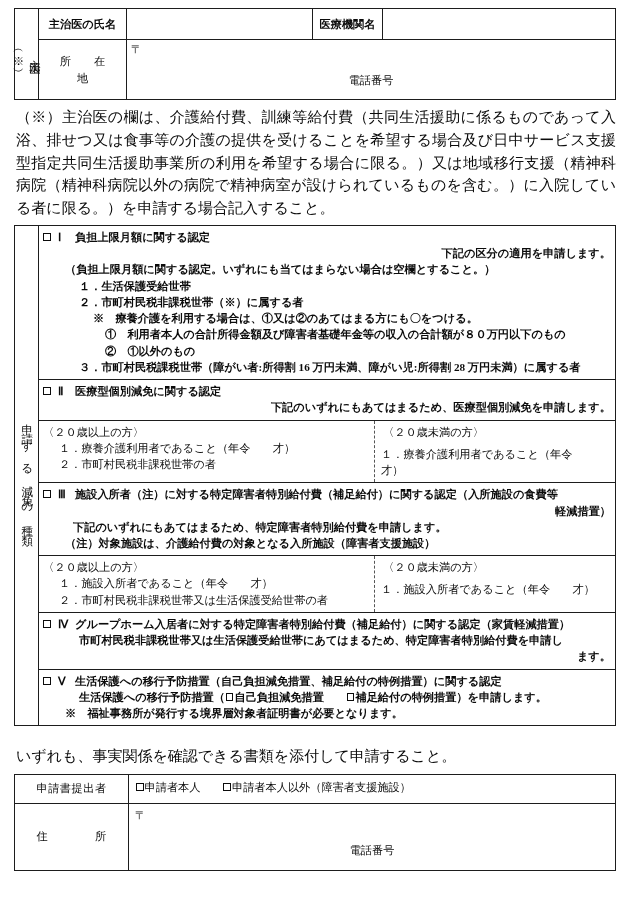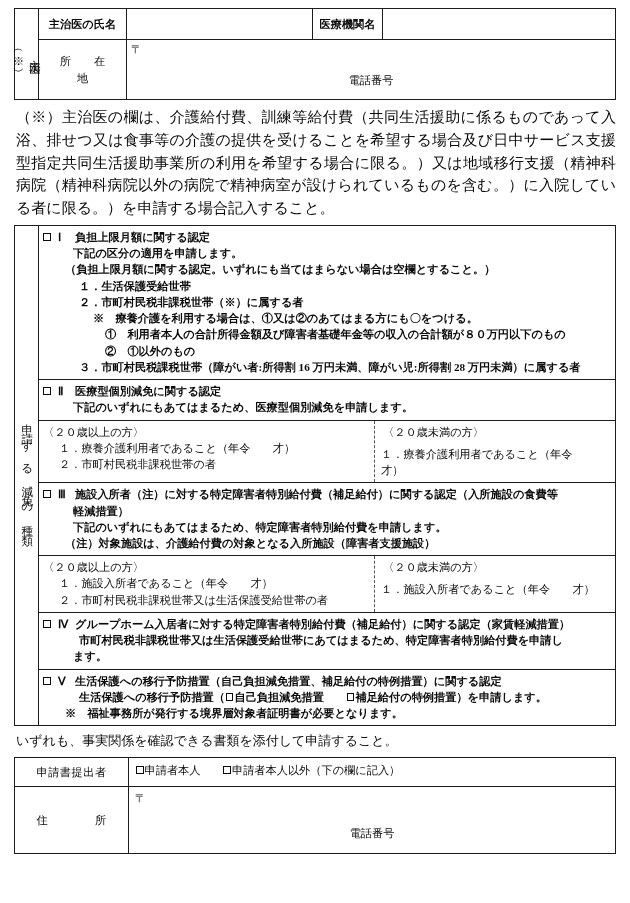--- a/index.html
+++ b/index.html
@@ -124,21 +124,21 @@
     width: 7.5px;
     height: 7.5px;
     border-width: 1px;
   }
   .rn {
     display: inline-block;
     min-width: 17px;
     font-family: "Liberation Serif", serif;
   }
   .l1 { display: block; }
-  .l2 { display: block; padding-left: 30px; }
+  .l2 { display: block; padding-left: 30px; text-align: right; }
   .l3 { display: block; padding-left: 22px; }
   .l4 { display: block; padding-left: 36px; }
   .l5 { display: block; padding-left: 50px; }
   .l6 { display: block; padding-left: 62px; }
   .hang {
     display: block;
     padding-left: 36px;
     text-indent: -0px;
   }
   .dashed-top { border-top: 1px dashed #555 !important; }
@@ -153,22 +153,22 @@
     flex: 1 1 auto;
     padding: 3px 4px 4px 6px;
     box-sizing: border-box;
   }
   .split-right .r1 { display: block; padding-left: 2px; }
   .split-right .r2 { display: block; padding-left: 0px; margin-top: 6px; }
   .sub1 { display: block; padding-left: 16px; }
 
   
   .mid-note {
-    margin: 6px 0 6px 2px;
-    font-size: 13px;
+    margin: 20px 0 6px 2px;
+    font-size: 15px;
   }
 
   
   .applicant-table td { padding: 4px 6px; margin-top: 27px; }
   .app-label {
     text-align: center;
     vertical-align: middle;
     letter-spacing: 0.5px;
   }
   .gap-m { display: inline-block; width: 22px; }
@@ -329,21 +329,21 @@
     <colgroup>
       <col style="width:114px">
       <col style="width:222px">
       <col style="width:102px">
       <col>
     </colgroup>
     <tbody>
         <tr>
       <td class="app-label" style="height:20px">申請書提出者</td>
       <td colspan="3">
-        <span class="cbx inline"></span><span>申請者本人</span><span class="gap-m"></span><span class="cbx inline"></span><span>申請者本人以外（下の欄に記入）</span>
+        <span class="cbx inline"></span><span>申請者本人</span><span class="gap-m"></span><span class="cbx inline"></span><span>申請者本人以外（障害者支援施設）</span>
       </td>
     </tr>
     <tr>
       <td class="app-label mid" style="height:58px">住　　　　所</td>
       <td colspan="3">
         <span class="postal-mark">〒</span>
         <span class="tel-line" style="margin-top:18px">電話番号</span>
       </td>
     </tr>
   </tbody>

